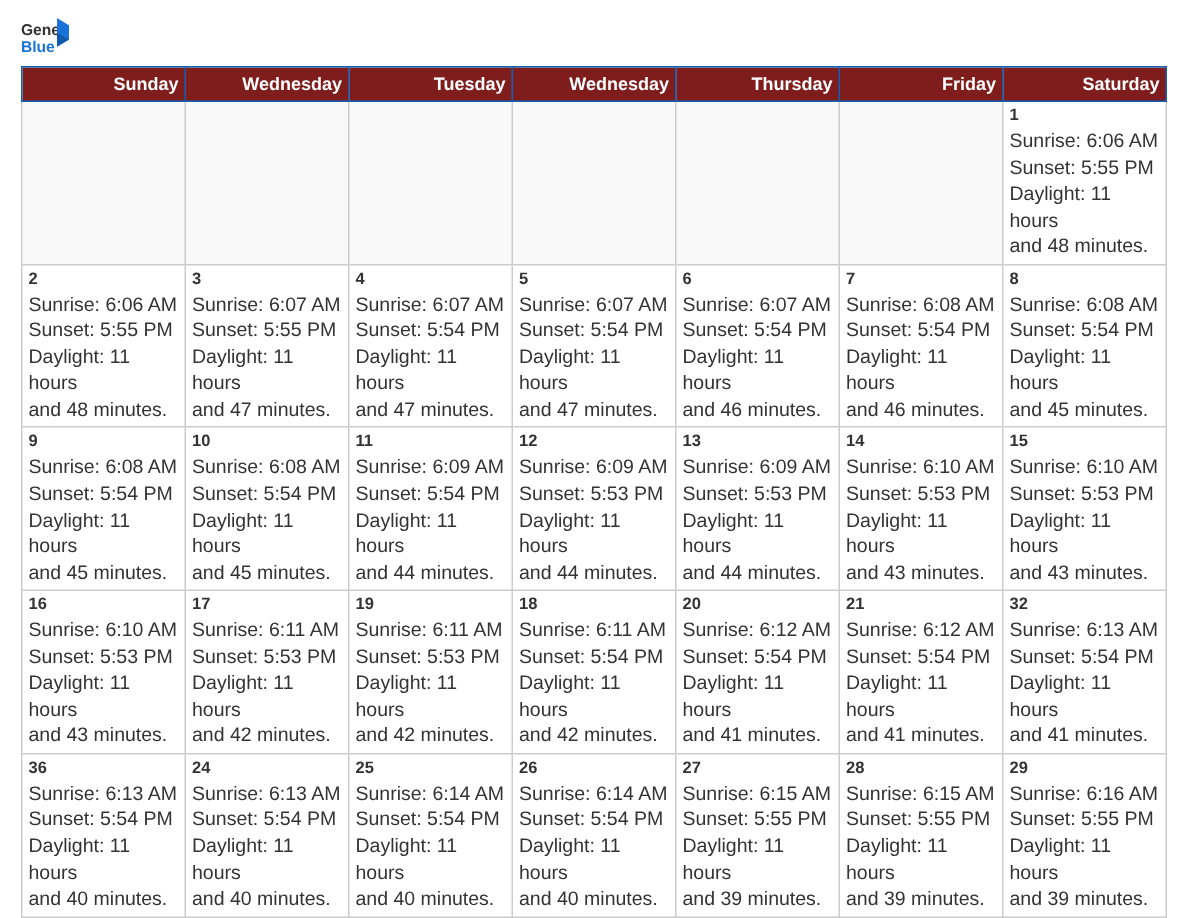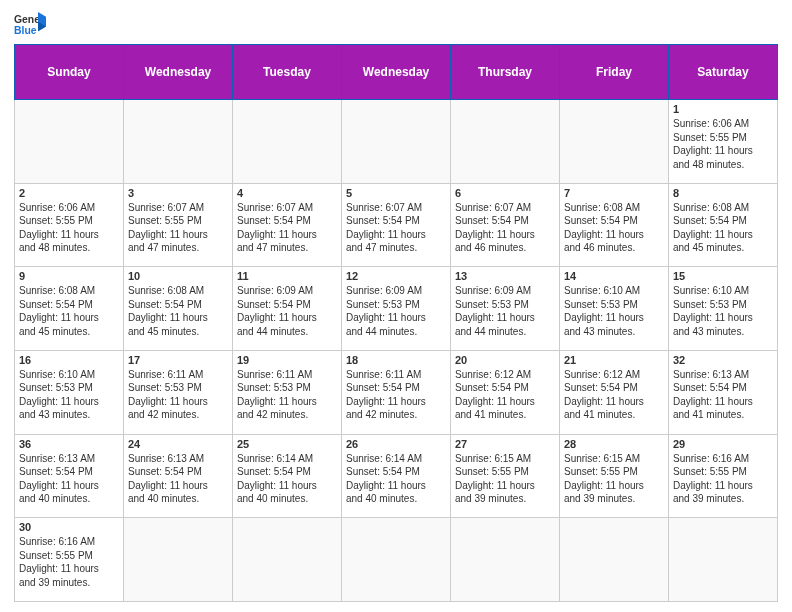--- a/index.html
+++ b/index.html
@@ -47,46 +47,46 @@
       margin-top: 2px;
     }
     .calendar {
       flex: 1;
       border: 1px solid #ccc;
       border-collapse: collapse;
       width: 100%;
       table-layout: fixed;
     }
     .calendar th {
-      background: #a21caf;
+      background: #7f1d1d;
       color: #fff;
       font-size: 12px;
       font-weight: bold;
-      padding: 20px 4px;
+      padding: 4px 4px;
       border: 1px solid #1060b8;
-      text-align: center;
+      text-align: right;
     }
     .calendar td {
       border: 1px solid #ccc;
       vertical-align: top;
       padding: 3px 4px;
       font-size: 9px;
       color: #333;
       width: calc(100% / 7);
       height: 72px;
     }
     .day-num {
       font-size: 11px;
       font-weight: bold;
       color: #333;
       display: block;
       margin-bottom: 2px;
     }
     .day-info {
-      font-size: 10px;
+      font-size: 13px;
       line-height: 1.35;
       color: #333;
     }
     .empty-cell {
       background: #f9f9f9;
     }
     .last-row td {
       height: 60px;
     }
   </style>

